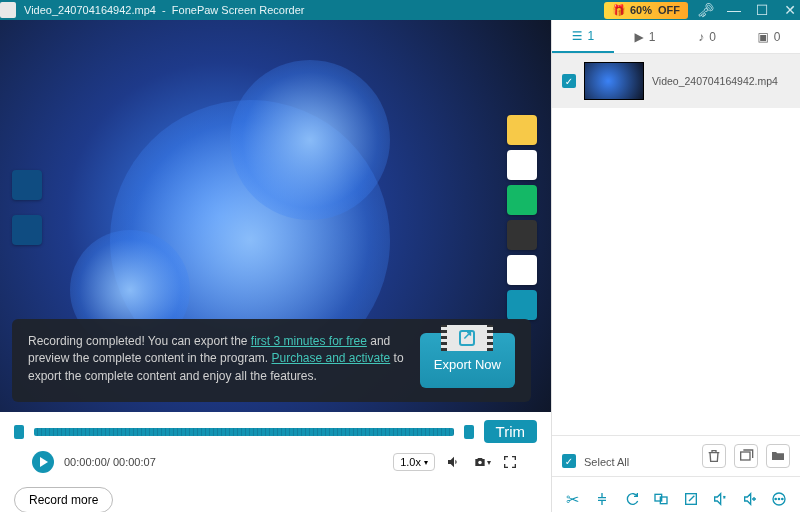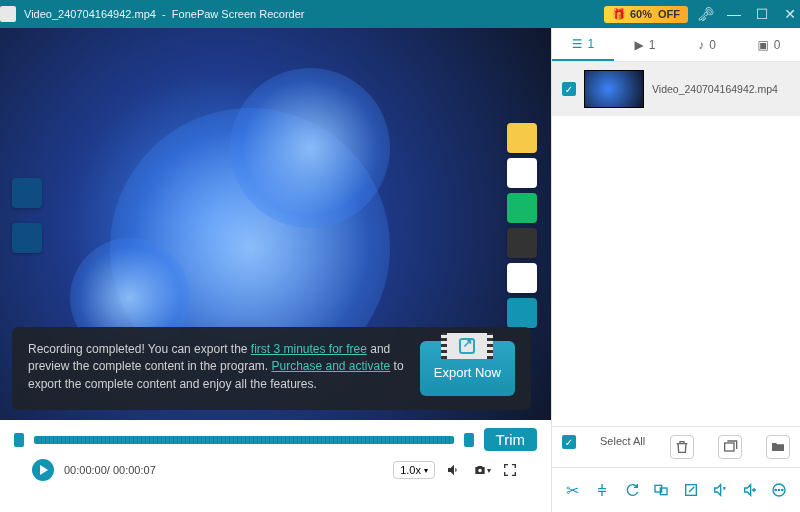--- a/index.html
+++ b/index.html
@@ -43,21 +43,21 @@
 .tabs{display:flex;border-bottom:1px solid #e5e5e5;height:34px;align-items:center}
 .tab{flex:1;display:flex;align-items:center;justify-content:center;gap:5px;font-size:12px;color:#666;cursor:pointer}
 .tab.active{color:#1394b3;border-bottom:2px solid #1394b3;height:100%}
 .list{flex:1;overflow:auto}
 .item{display:flex;gap:8px;padding:8px 10px;background:#efefef;align-items:center}
 .chk{width:14px;height:14px;background:#1394b3;border-radius:2px;display:flex;align-items:center;justify-content:center}
 .chk::after{content:"✓";color:#fff;font-size:10px}
 .thumb{width:60px;height:38px;background:radial-gradient(circle at 40% 50%,#3b82f6,#0f172a);border:1px solid #000}
 .meta{flex:1;font-size:10.5px;color:#555}
 .meta-row{display:flex;justify-content:space-between;margin-top:5px}
-.rbot{border-top:1px solid #e5e5e5;padding:8px 10px;display:flex;align-items:flex-start;gap:24px}
+.rbot{border-top:1px solid #e5e5e5;padding:8px 10px;display:flex;align-items:flex-end;gap:8px}
 .rbot .sel{font-size:11px;color:#555;flex:1}
 .sqbtn{width:24px;height:24px;border:1px solid #ccc;border-radius:4px;display:flex;align-items:center;justify-content:center;color:#666;cursor:pointer;font-size:13px}
 .toolbar{display:flex;justify-content:space-around;padding:8px 6px;border-top:1px solid #e5e5e5}
 .tbtn{width:28px;height:28px;border-radius:50%;display:flex;align-items:center;justify-content:center;color:#1394b3;cursor:pointer;font-size:16px}
 svg{width:16px;height:16px}
 </style>
 </head>
 <body>
 
 <div class="titlebar">
@@ -130,20 +130,21 @@
           </svg>
           <span style="font-size:8px">▾</span>
         </div>
       <div class="ic">
           <svg viewBox="0 0 24 24" fill="none" stroke="#333" stroke-width="2">
             <path d="M4 9V4h5M20 9V4h-5M4 15v5h5M20 15v5h-5"></path>
           </svg>
         </div>
     </div>
     <div class="btnrow">
+      <button class="pill">Record more</button>
     </div>
   </div>
 
   <div class="right">
     <div class="tabs">
       <div class="tab active">
           <span>☰</span>
           <span>1</span>
         </div>
       <div class="tab">

